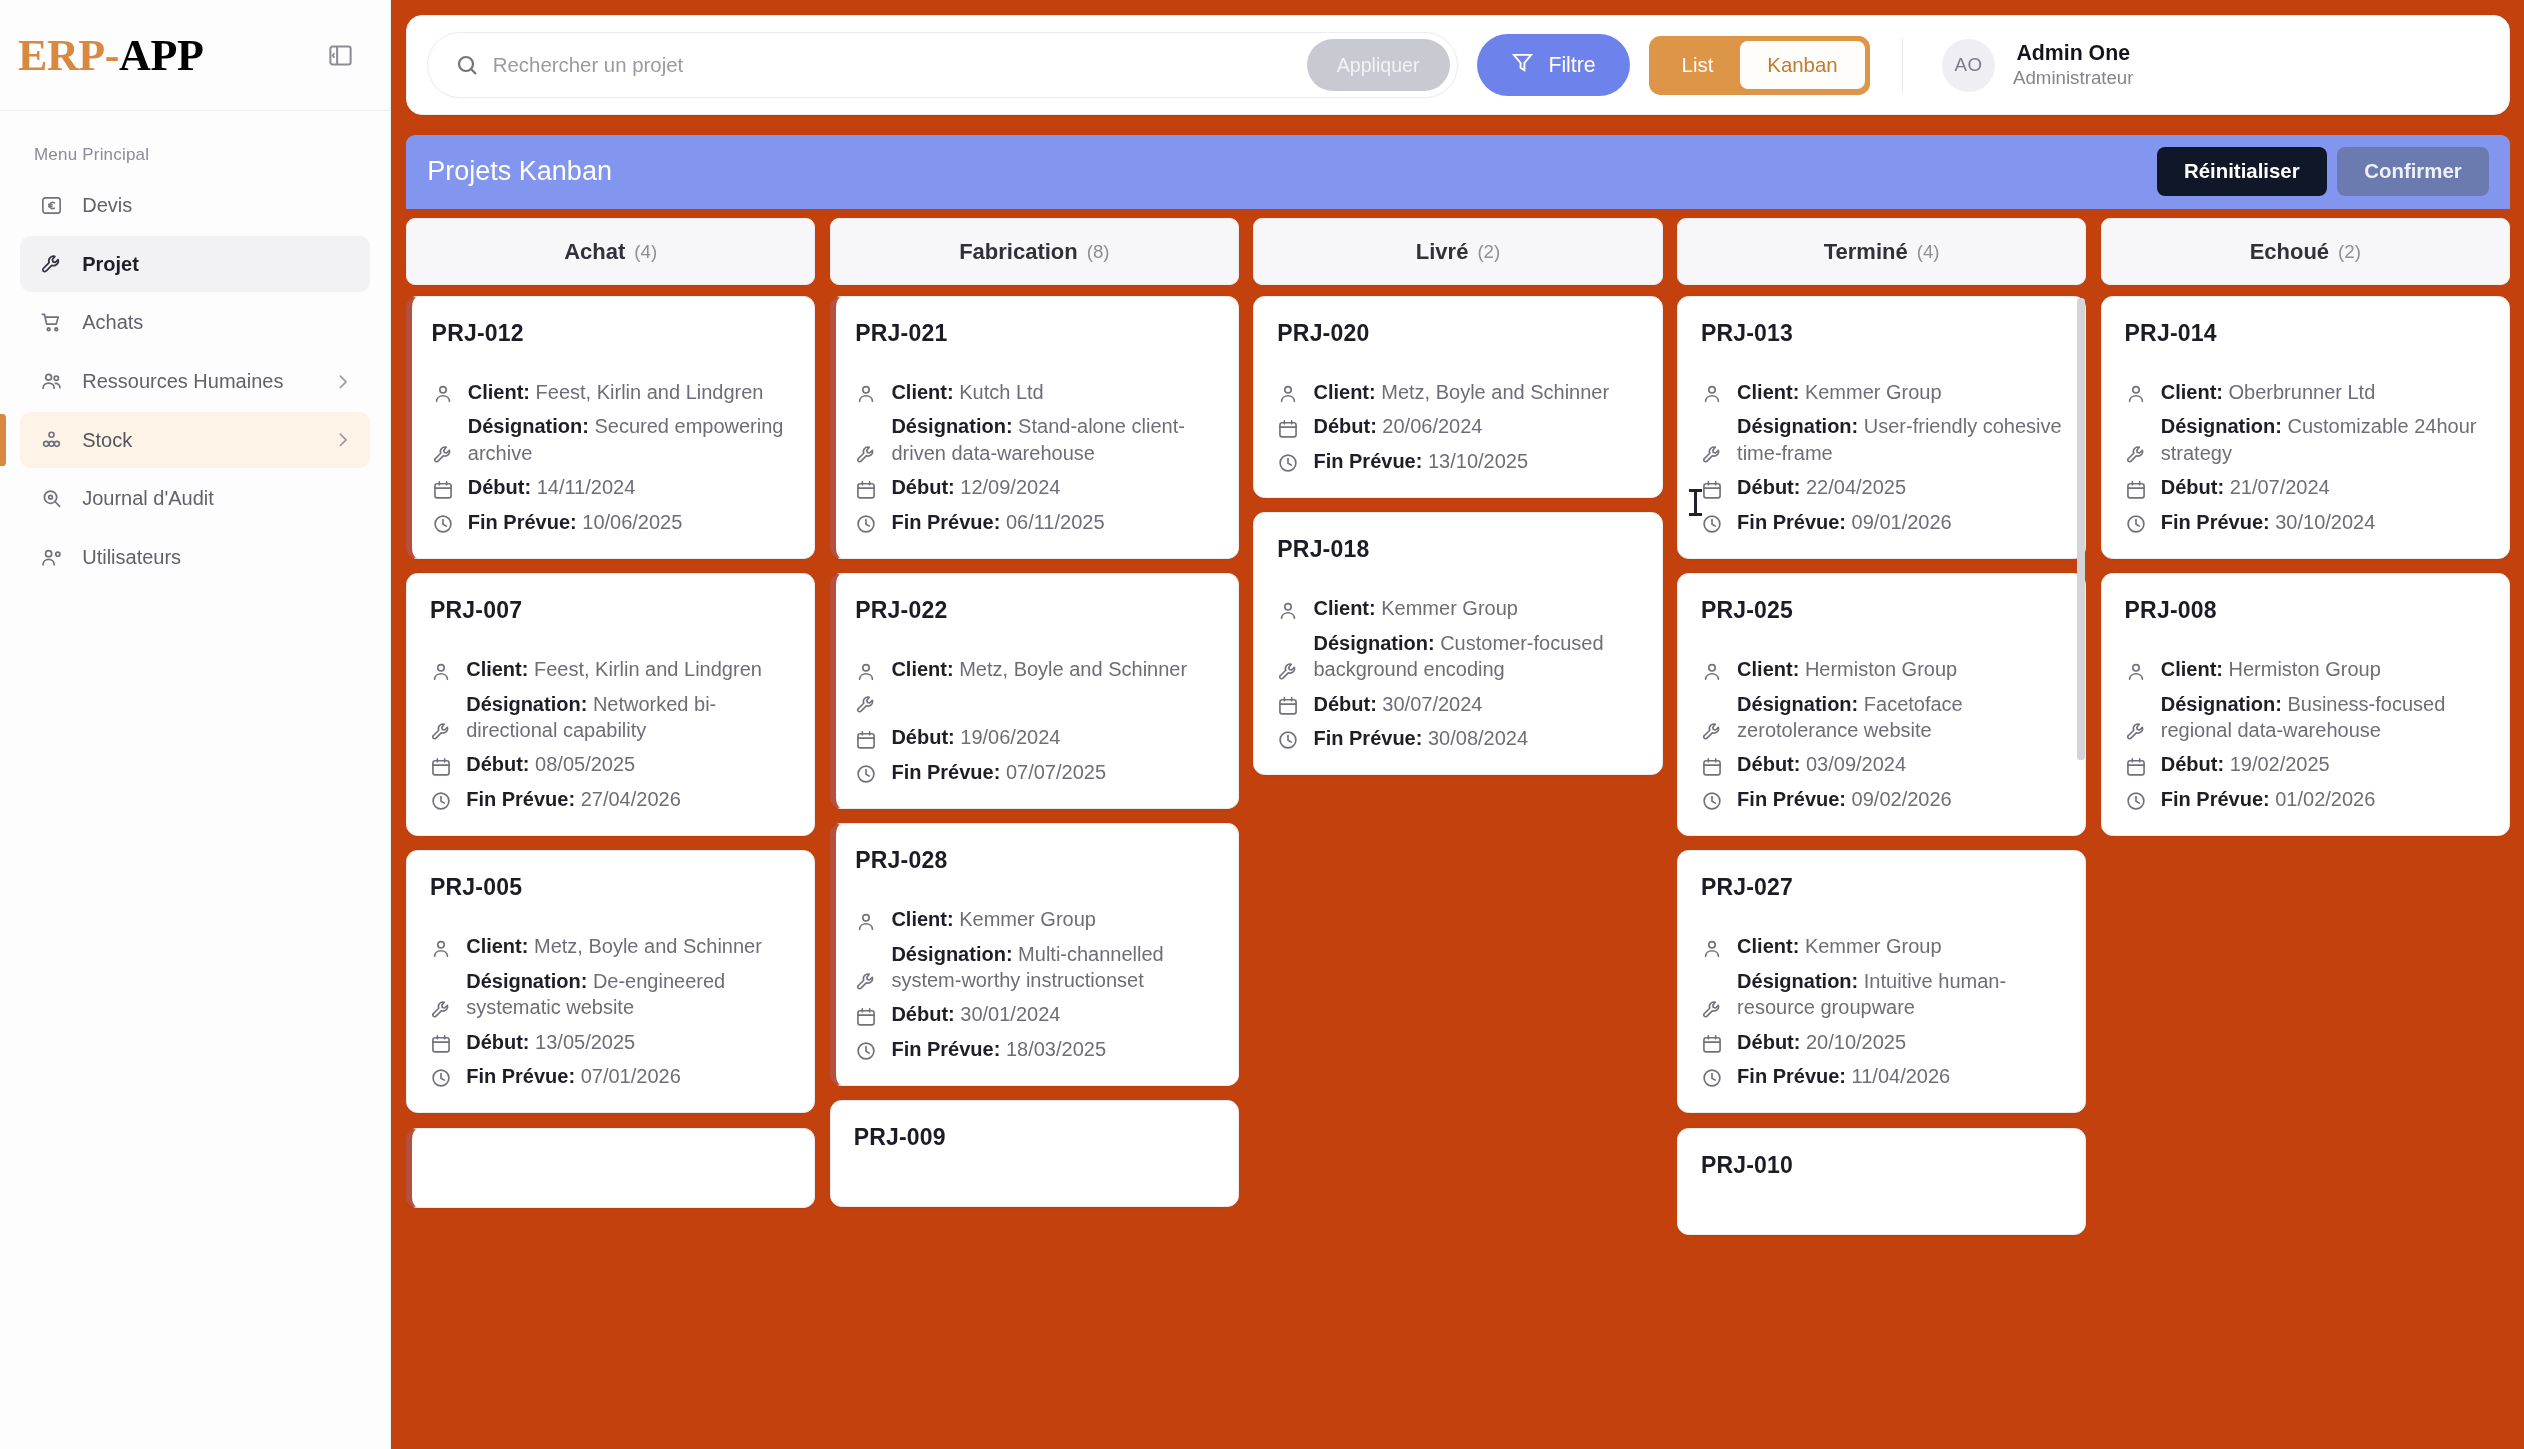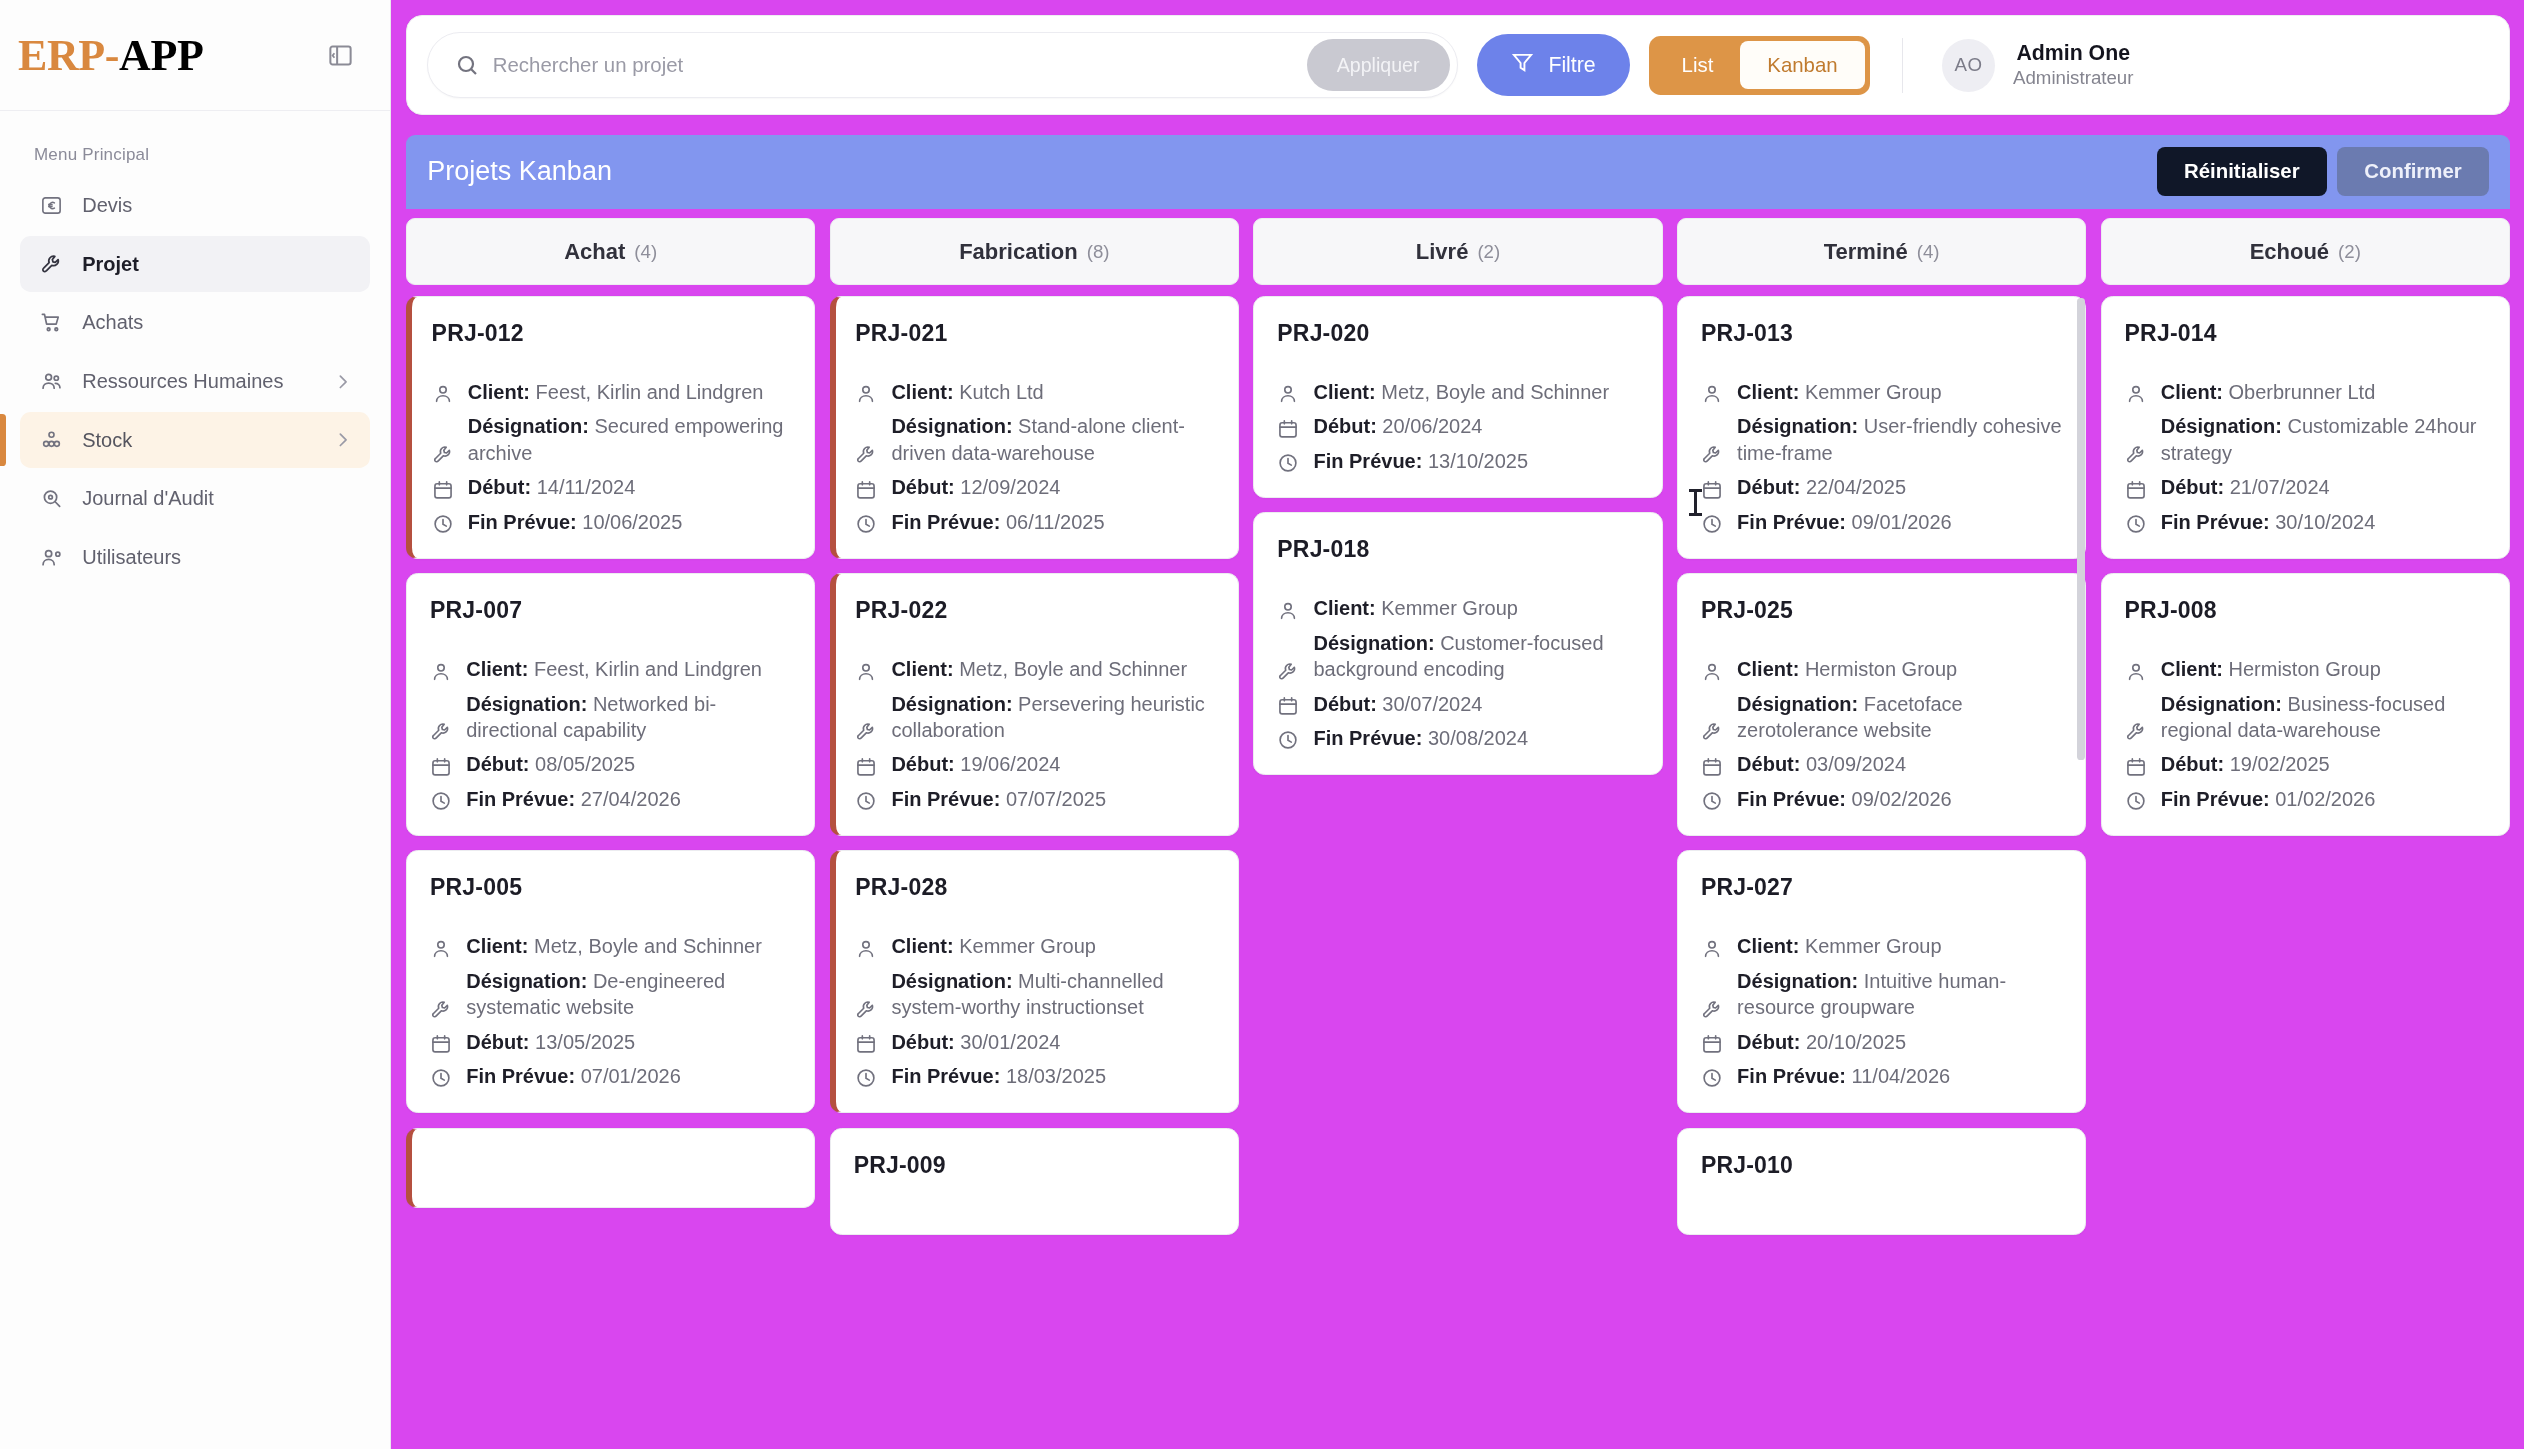--- a/index.html
+++ b/index.html
@@ -52,21 +52,21 @@
   .nav-item.active .ico { color: #33333f; }
   .nav-item.selected { background: #fdf3e6; color: #55555f; }
   .nav-item.selected::before {
     content: ""; position: absolute; left: -19.6px; top: 1.8px;
     width: 6.2px; height: 52px; background: #d9883f; border-radius: 0 3.6px 3.6px 0;
   }
   .chev { margin-left: auto; color: #9a9aa6; display: flex; align-items: center; }
 
   
   .main { flex: 1 1 auto; min-width: 0; height: 1449px;
-    display: flex; flex-direction: column; background: #d946ef; }
+    display: flex; flex-direction: column; background: #c2410c; }
 
   .topbar {
     margin: 15px 15px 0 15px; height: 100px; background: #ffffff;
     border-radius: 16px; border: 0.9px solid #ededf1;
     display: flex; align-items: center; padding: 0 23px 0 19.6px; gap: 19.6px;
     box-shadow: 0 0.9px 1.8px rgba(20,20,40,.03);
   }
   .searchbox {
     flex: 1 1 auto; min-width: 0; max-width: 1031px; height: 66px;
     border: 0.9px solid #ececf1; border-radius: 33px; background: #fff;
@@ -485,21 +485,20 @@
                     <span class="ico"><svg width="22" height="22" viewBox="0 0 24 24" fill="none" stroke="currentColor" stroke-width="1.8" stroke-linecap="round">
                         <circle cx="12" cy="7.4" r="3.5"></circle>
                         <path d="M5 20c0-3.7 3.1-6.1 7-6.1s7 2.4 7 6.1"></path>
                       </svg></span>
                     <span class="txt"><b>Client:</b> <span>Metz, Boyle and Schinner</span></span>
                   </div>
                   <div class="row">
                     <span class="ico"><svg width="22" height="22" viewBox="0 0 24 24" fill="none" stroke="currentColor" stroke-width="1.8" stroke-linecap="round" stroke-linejoin="round">
                         <path d="M15.5 3.5a5 5 0 0 0-6 6.6L3.8 15.8a2 2 0 1 0 2.8 2.8l5.7-5.7a5 5 0 0 0 6.6-6.1l-3 3-2.4-.6-.6-2.4z"></path>
                       </svg></span>
-                    <span class="txt"><b>Désignation:</b> <span>Persevering heuristic collaboration</span></span>
                   </div>
                   <div class="row">
                     <span class="ico"><svg width="22" height="22" viewBox="0 0 24 24" fill="none" stroke="currentColor" stroke-width="1.8" stroke-linecap="round">
                         <rect x="3.2" y="5.2" width="17.6" height="15.4" rx="2.4"></rect>
                         <line x1="3.2" y1="10" x2="20.8" y2="10"></line>
                         <line x1="8" y1="3.2" x2="8" y2="6.4"></line>
                         <line x1="16" y1="3.2" x2="16" y2="6.4"></line>
                       </svg></span>
                     <span class="txt"><b>Début:</b> <span>19/06/2024</span></span>
                   </div>

